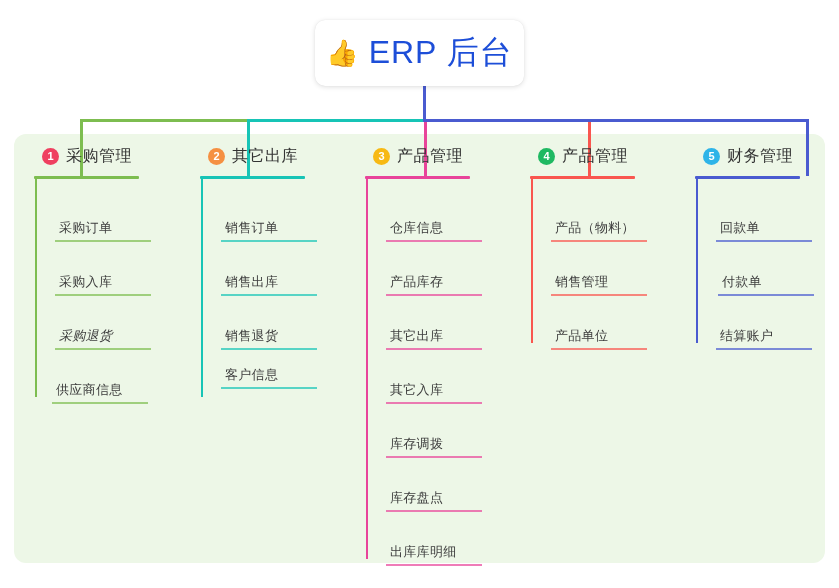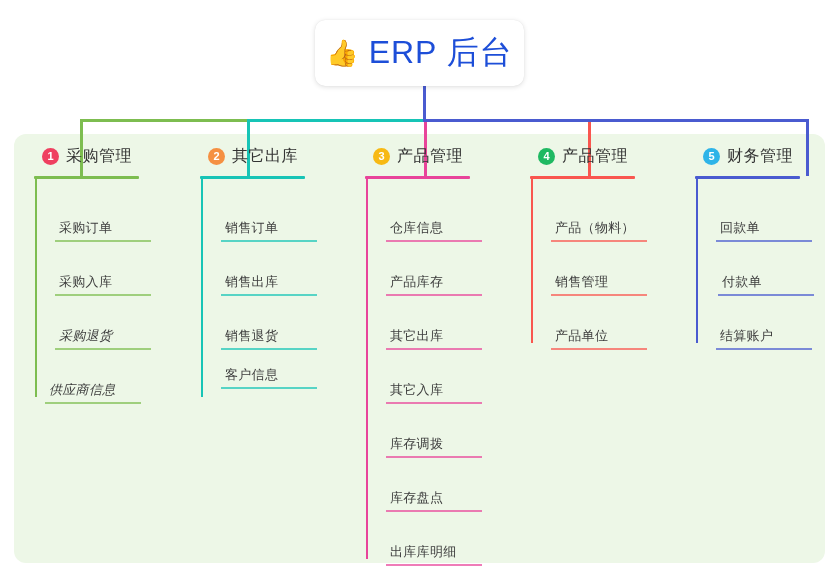--- a/index.html
+++ b/index.html
@@ -161,21 +161,21 @@
           <div class="leaf-rule" style="background: rgb(125, 189, 80); opacity: 0.7; width: 96px;"></div>
         </div>
         <div class="leaf" style="left: 13px; top: 261px;">
           <span class="leaf-label">采购入库</span>
           <div class="leaf-rule" style="background: rgb(125, 189, 80); opacity: 0.7; width: 96px;"></div>
         </div>
         <div class="leaf" style="left: 13px; top: 315px; font-style: italic;">
           <span class="leaf-label">采购退货</span>
           <div class="leaf-rule" style="background: rgb(125, 189, 80); opacity: 0.7; width: 96px;"></div>
         </div>
-        <div class="leaf" style="left: 3px; top: 369px; font-style: italic;">
+        <div class="leaf" style="left: 10px; top: 369px;">
           <span class="leaf-label">供应商信息</span>
           <div class="leaf-rule" style="background: rgb(125, 189, 80); opacity: 0.7; width: 96px;"></div>
         </div>
       </div>
       <div class="column" style="left: 208px;">
         <div class="col-header">
           <span class="badge" style="background: rgb(245, 144, 66);">2</span>
           <span class="col-title">其它出库</span>
         </div>
         <div class="header-rule" style="left:-8px;width:105px;background:#17c4b6;"></div>

